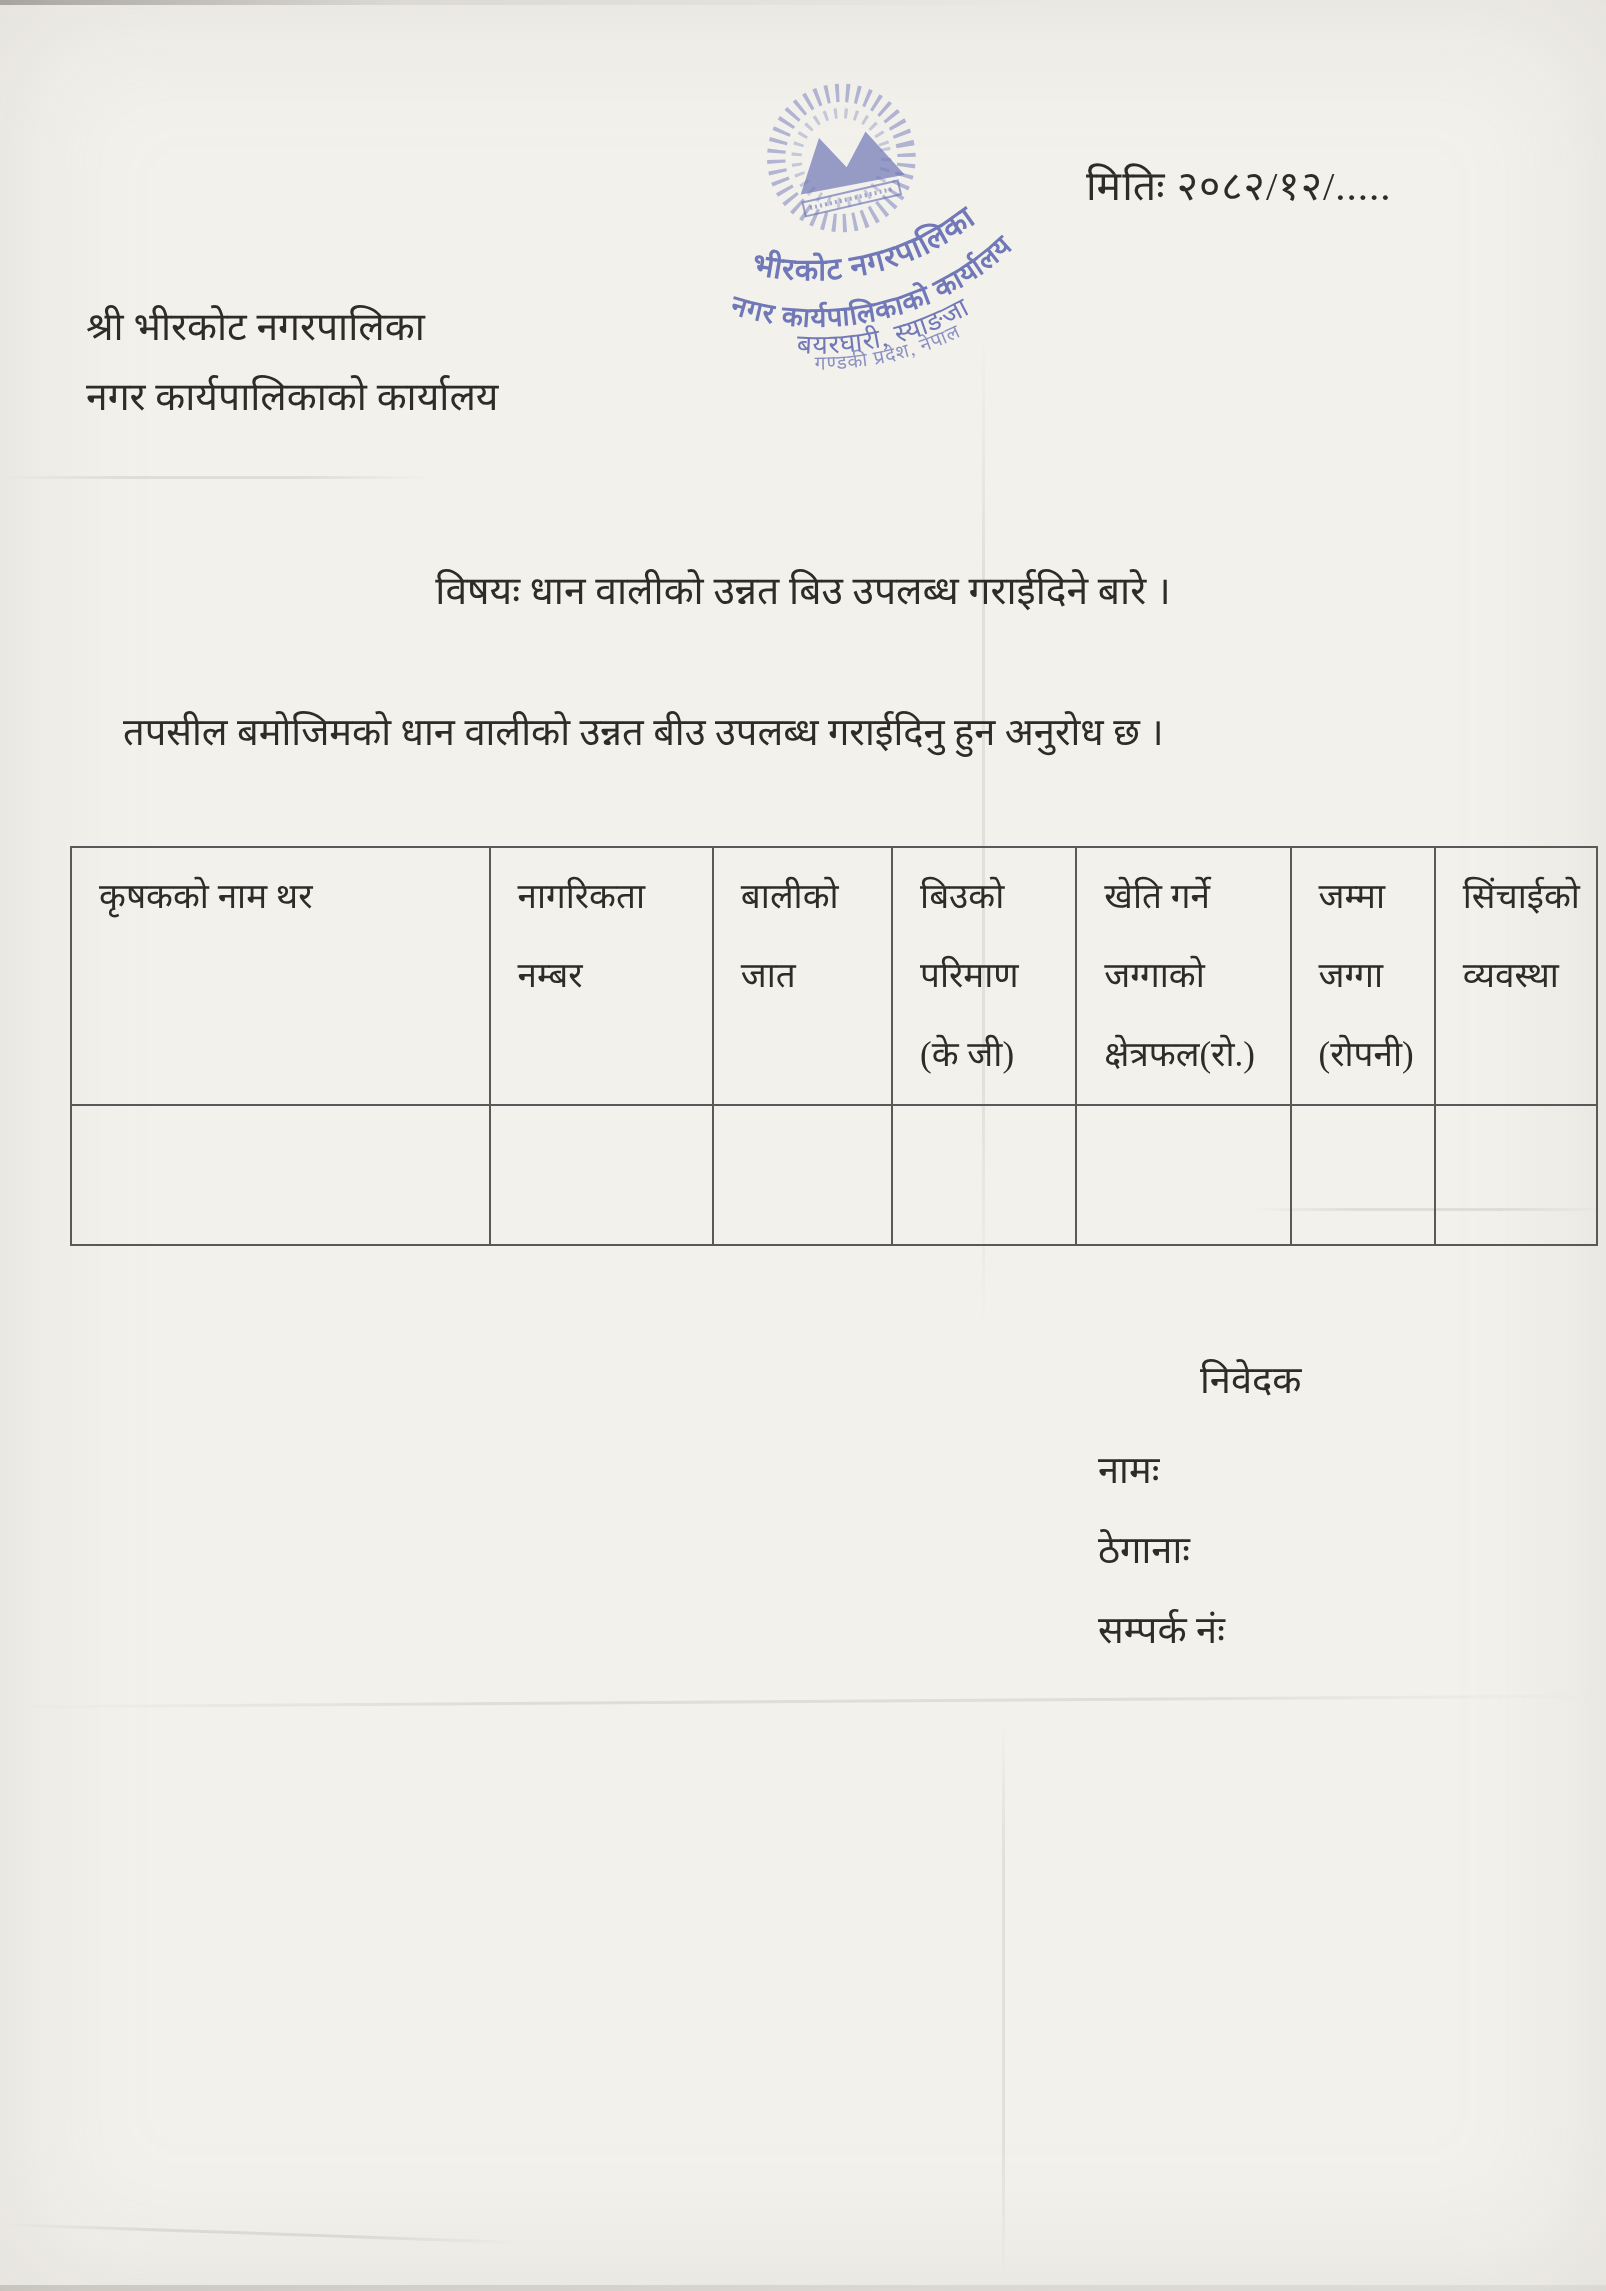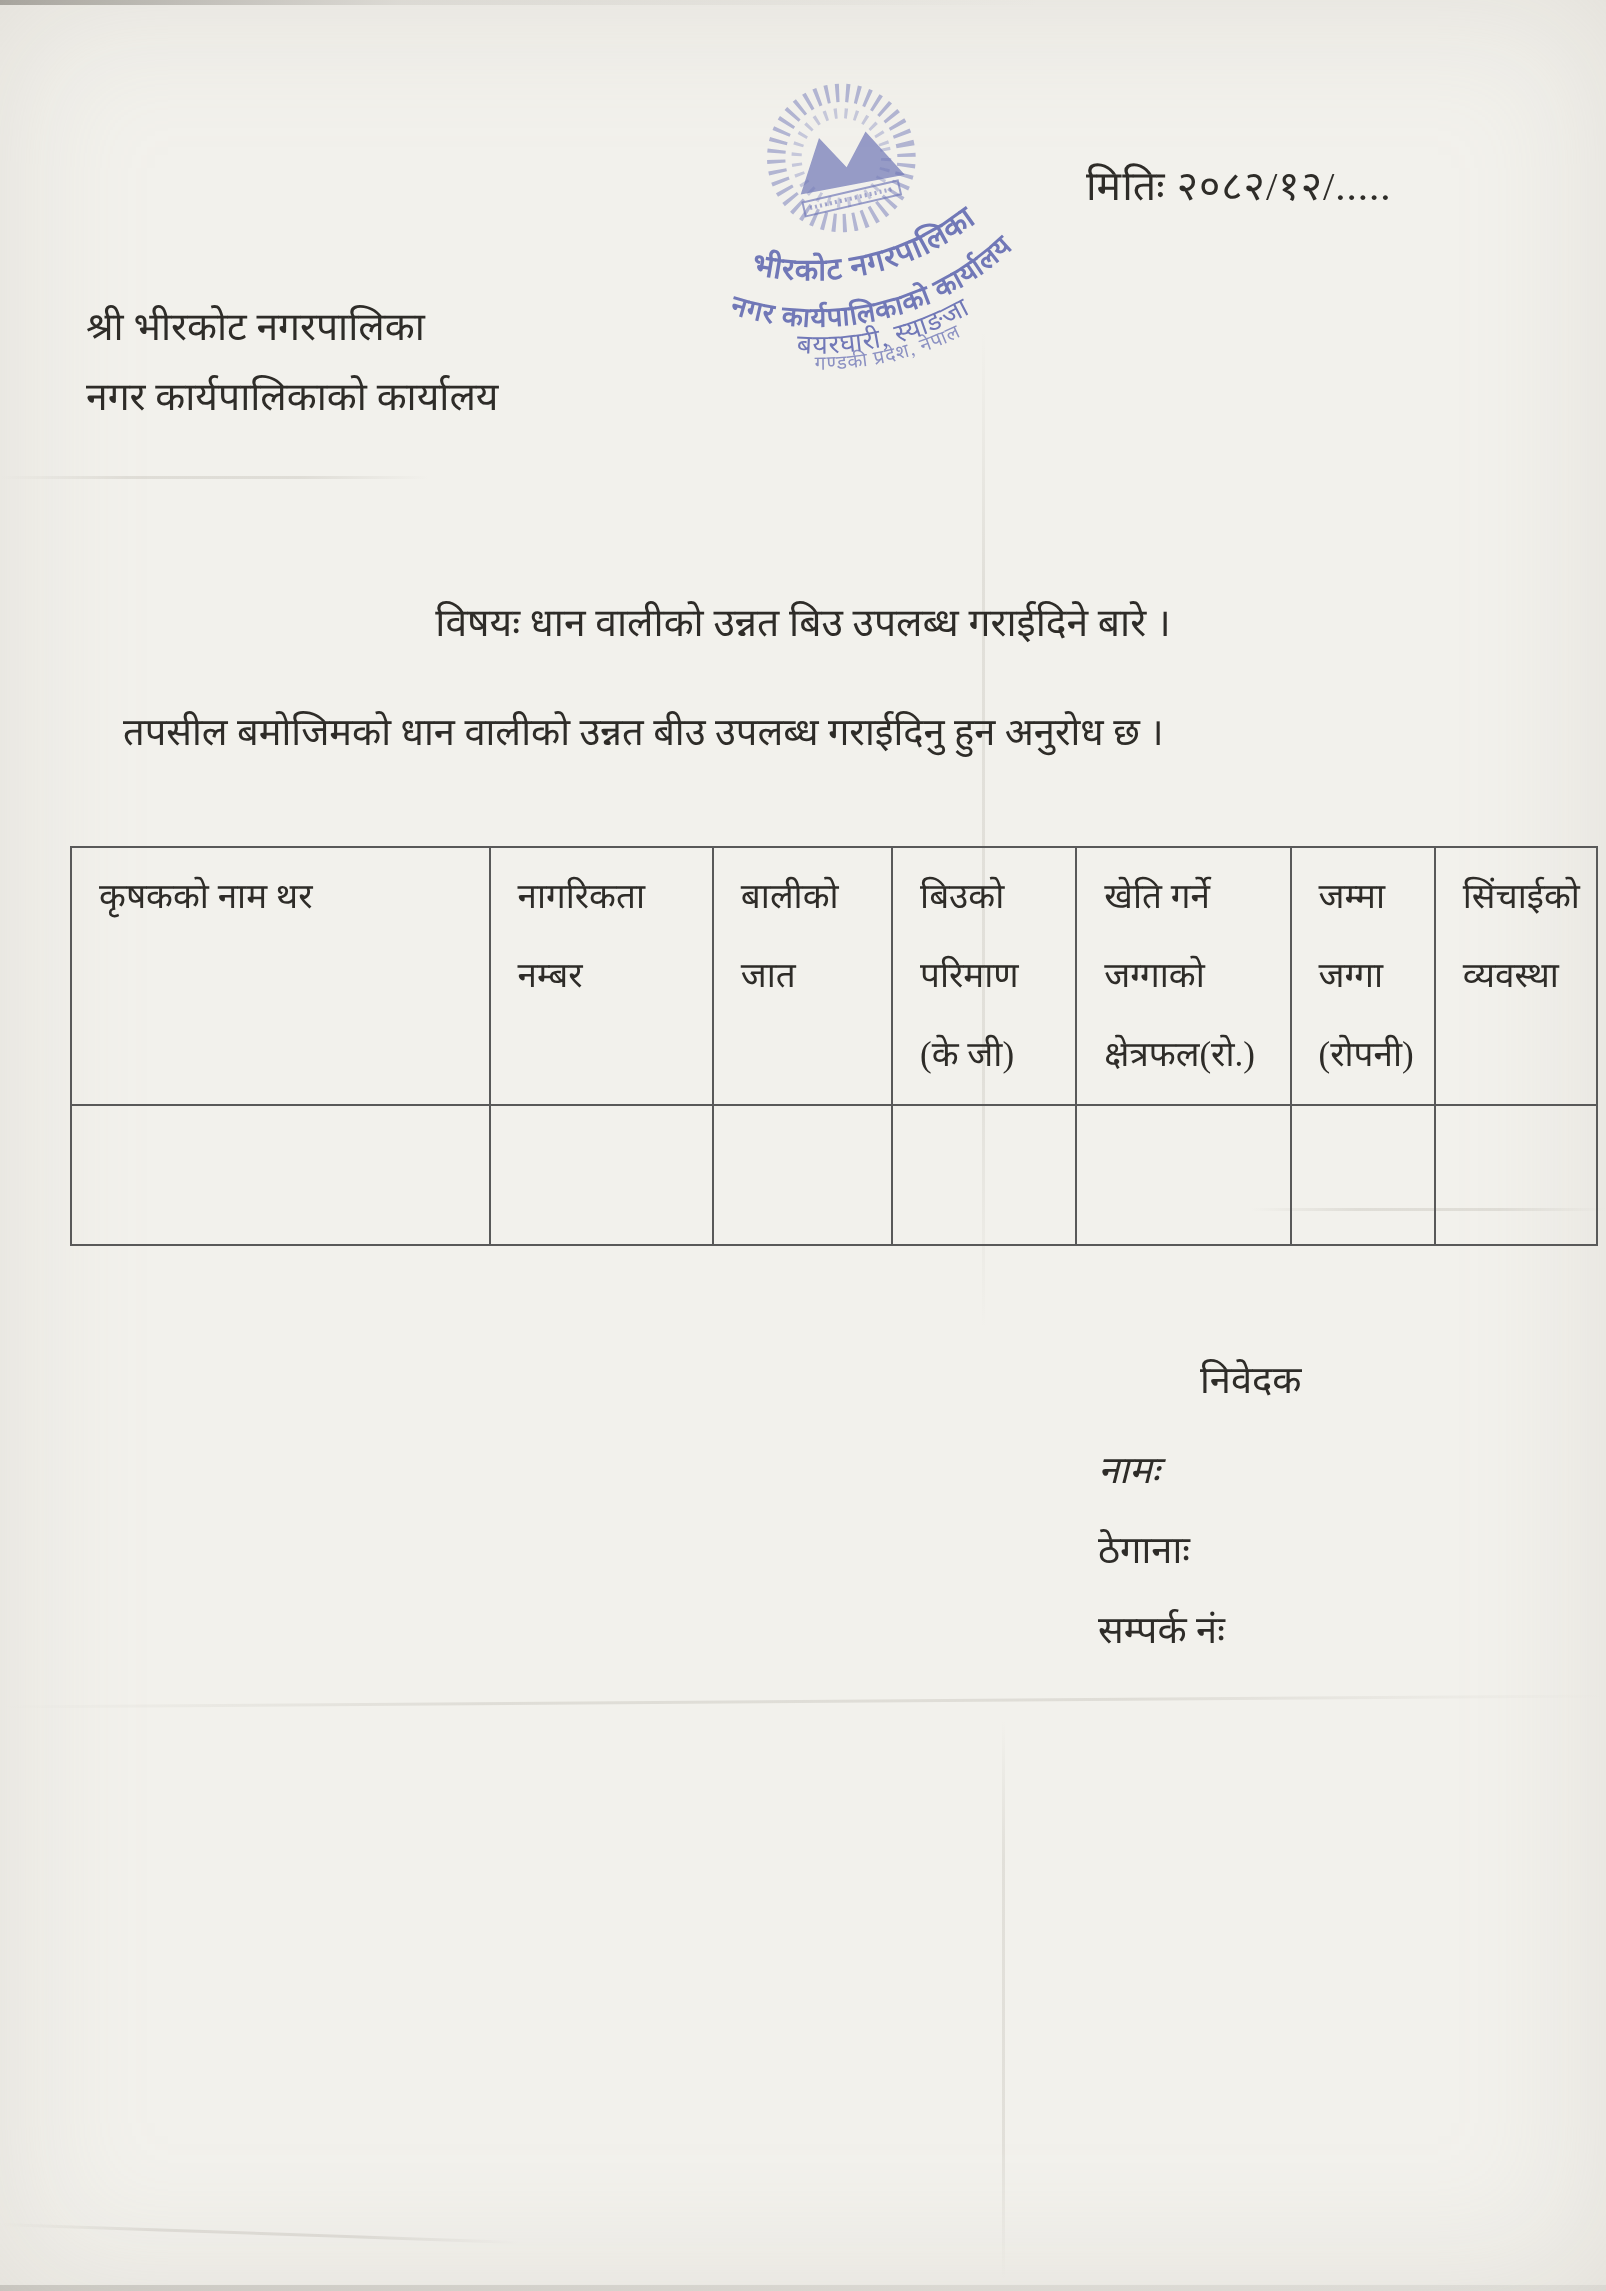--- a/index.html
+++ b/index.html
@@ -30,38 +30,38 @@
 
   .stamp{position:absolute;left:690px;top:68px;width:336px;height:306px;
     transform:rotate(-13deg);opacity:0.9;}
   .stamp svg{width:100%;height:100%;}
   .stamp text{fill:var(--stamp);letter-spacing:1px;}
 
   .date-line{position:absolute;left:1086px;top:156px;font-size:41px;letter-spacing:1px;}
 
   .address{position:absolute;left:86px;top:292px;font-size:39px;line-height:70px;}
 
-  .subject{position:absolute;left:0;top:562px;width:1606px;text-align:center;font-size:39px;margin-top:32px;}
+  .subject{position:absolute;left:0;top:562px;width:1606px;text-align:center;font-size:39px;}
 
   .body-line1{position:absolute;left:86px;top:640px;width:1424px;font-size:38px;
     text-align:justify;text-align-last:justify;white-space:nowrap;}
   .body-line2{position:absolute;left:86px;top:704px;font-size:38px;margin-left:37px;}
 
   table.seed-table{position:absolute;left:70px;top:846px;width:1528px;
     border-collapse:collapse;table-layout:fixed;}
   table.seed-table th,table.seed-table td{
     border:2px solid var(--tborder);
     font-size:35px;font-weight:400;text-align:left;vertical-align:top;
     padding:10px 27px;line-height:2.25;color:var(--ink);}
   table.seed-table th{height:150px;}
   table.seed-table td{height:118px;}
   th.hdr-justify{text-align:justify;}
 
   .sig-applicant{position:absolute;left:1200px;top:1352px;font-size:38px;}
-  .sig-name{position:absolute;left:1098px;top:1442px;font-size:38px;font-style:italic;}
+  .sig-name{position:absolute;left:1098px;top:1442px;font-size:38px;}
   .sig-address{position:absolute;left:1098px;top:1522px;font-size:38px;}
   .sig-contact{position:absolute;left:1098px;top:1602px;font-size:38px;}
 </style>
 </head>
 <body>
 
 <div class="page">
 
   <div class="edge-top"></div>
   <div class="edge-bottom"></div>

